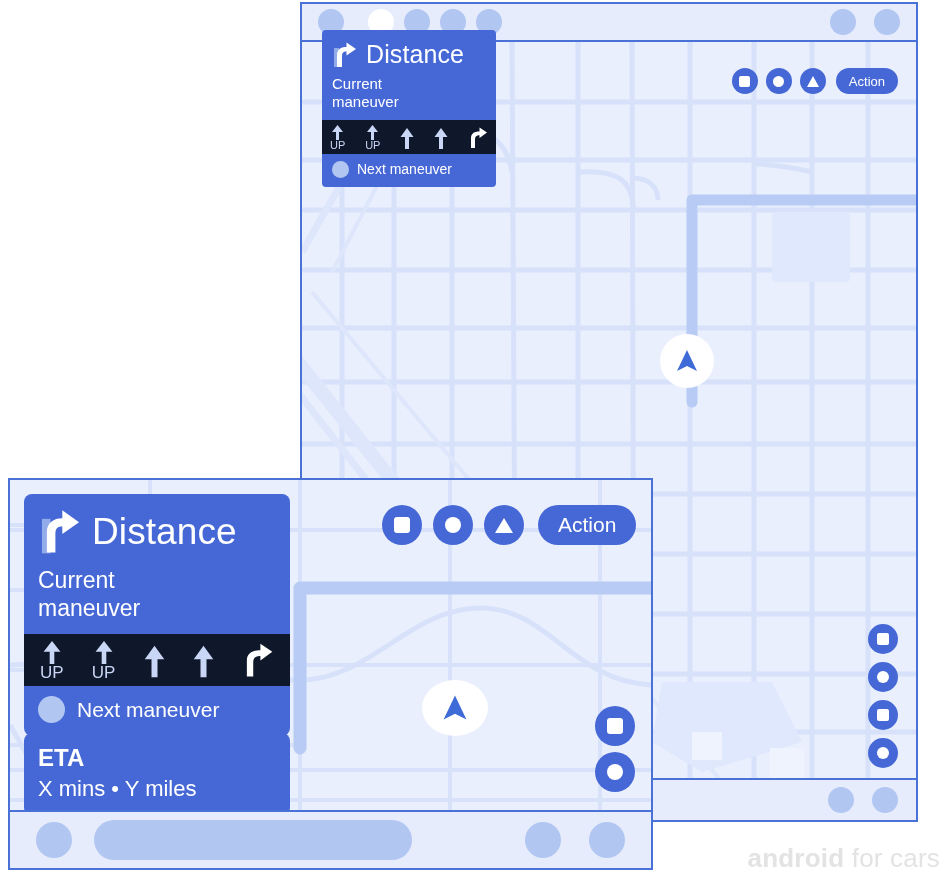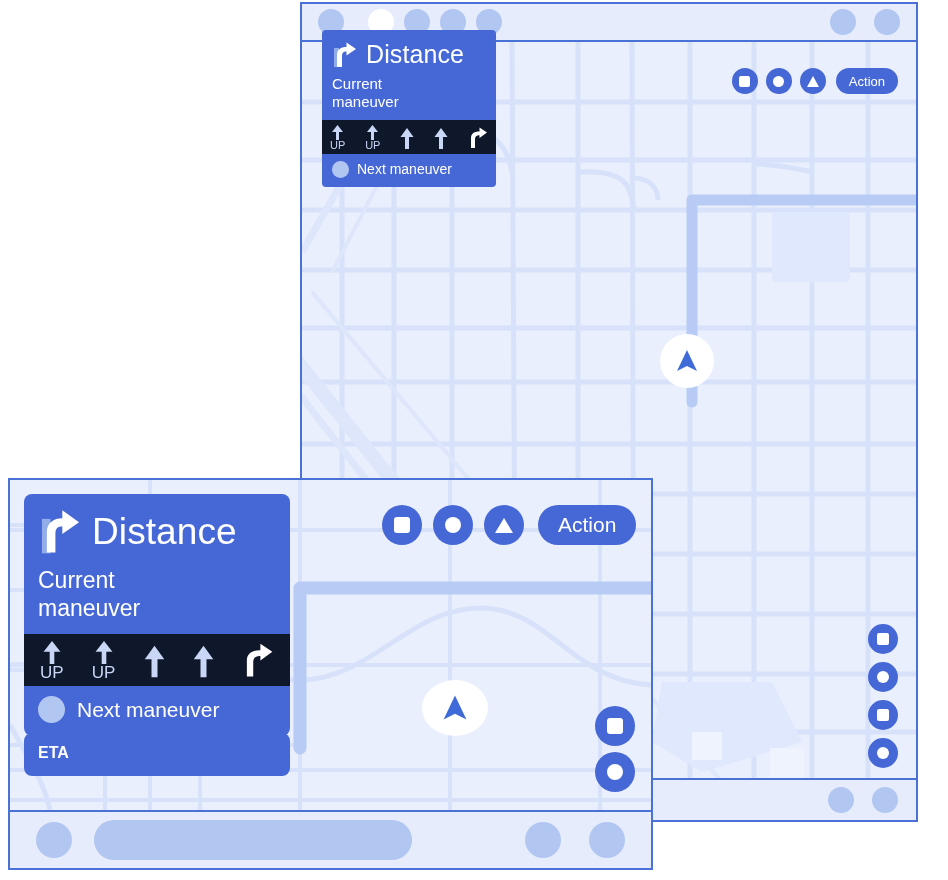--- a/index.html
+++ b/index.html
@@ -483,21 +483,22 @@
           </svg>
         </div>
       </div>
       <div class="nextrow" style="padding:10px 14px 13px 14px;">
         <span class="bullet" style="width:27px;height:27px;margin-right:12px;"></span>
         <span class="nextlabel" style="font-size:21px;">Next maneuver</span>
       </div>
     </div>
 
     <div class="etacard" style="left:14px; top:253px; width:266px; padding:11px 14px 14px 14px;">
-      <div class="eta-line1" style="font-size:16px;">ETA</div>
+      <div class="eta-line1" style="font-size:24px;">ETA</div>
+      <div class="eta-line2" style="font-size:22px; margin-top:4px;">X mins • Y miles</div>
     </div>
 
     <div class="action-row" style="left:372px; top:25px;">
       <div class="round-btn" style="width:40px;height:40px;margin-right:11px;">
         <span class="glyph-square" style="width:16px;height:16px;border-radius:3px;"></span>
       </div>
       <div class="round-btn" style="width:40px;height:40px;margin-right:11px;">
         <span class="glyph-circle" style="width:16px;height:16px;"></span>
       </div>
       <div class="round-btn" style="width:40px;height:40px;margin-right:14px;">
@@ -525,14 +526,17 @@
 
     <div class="statusbar bottom" style="bottom:0; height:58px; padding:0 26px;">
       <div class="dot" style="width:36px;height:36px;margin-right:22px;"></div>
       <div class="pillbar" style="width:318px;height:40px;"></div>
       <div class="spacer"></div>
       <div class="dot" style="width:36px;height:36px;margin-right:28px;"></div>
       <div class="dot" style="width:36px;height:36px;"></div>
     </div>
   </div>
 
+  <div id="branding">
+    <span class="b-strong">android</span><span class="b-light"> for cars</span>
+  </div>
 
 </div>
 
 </body></html>

